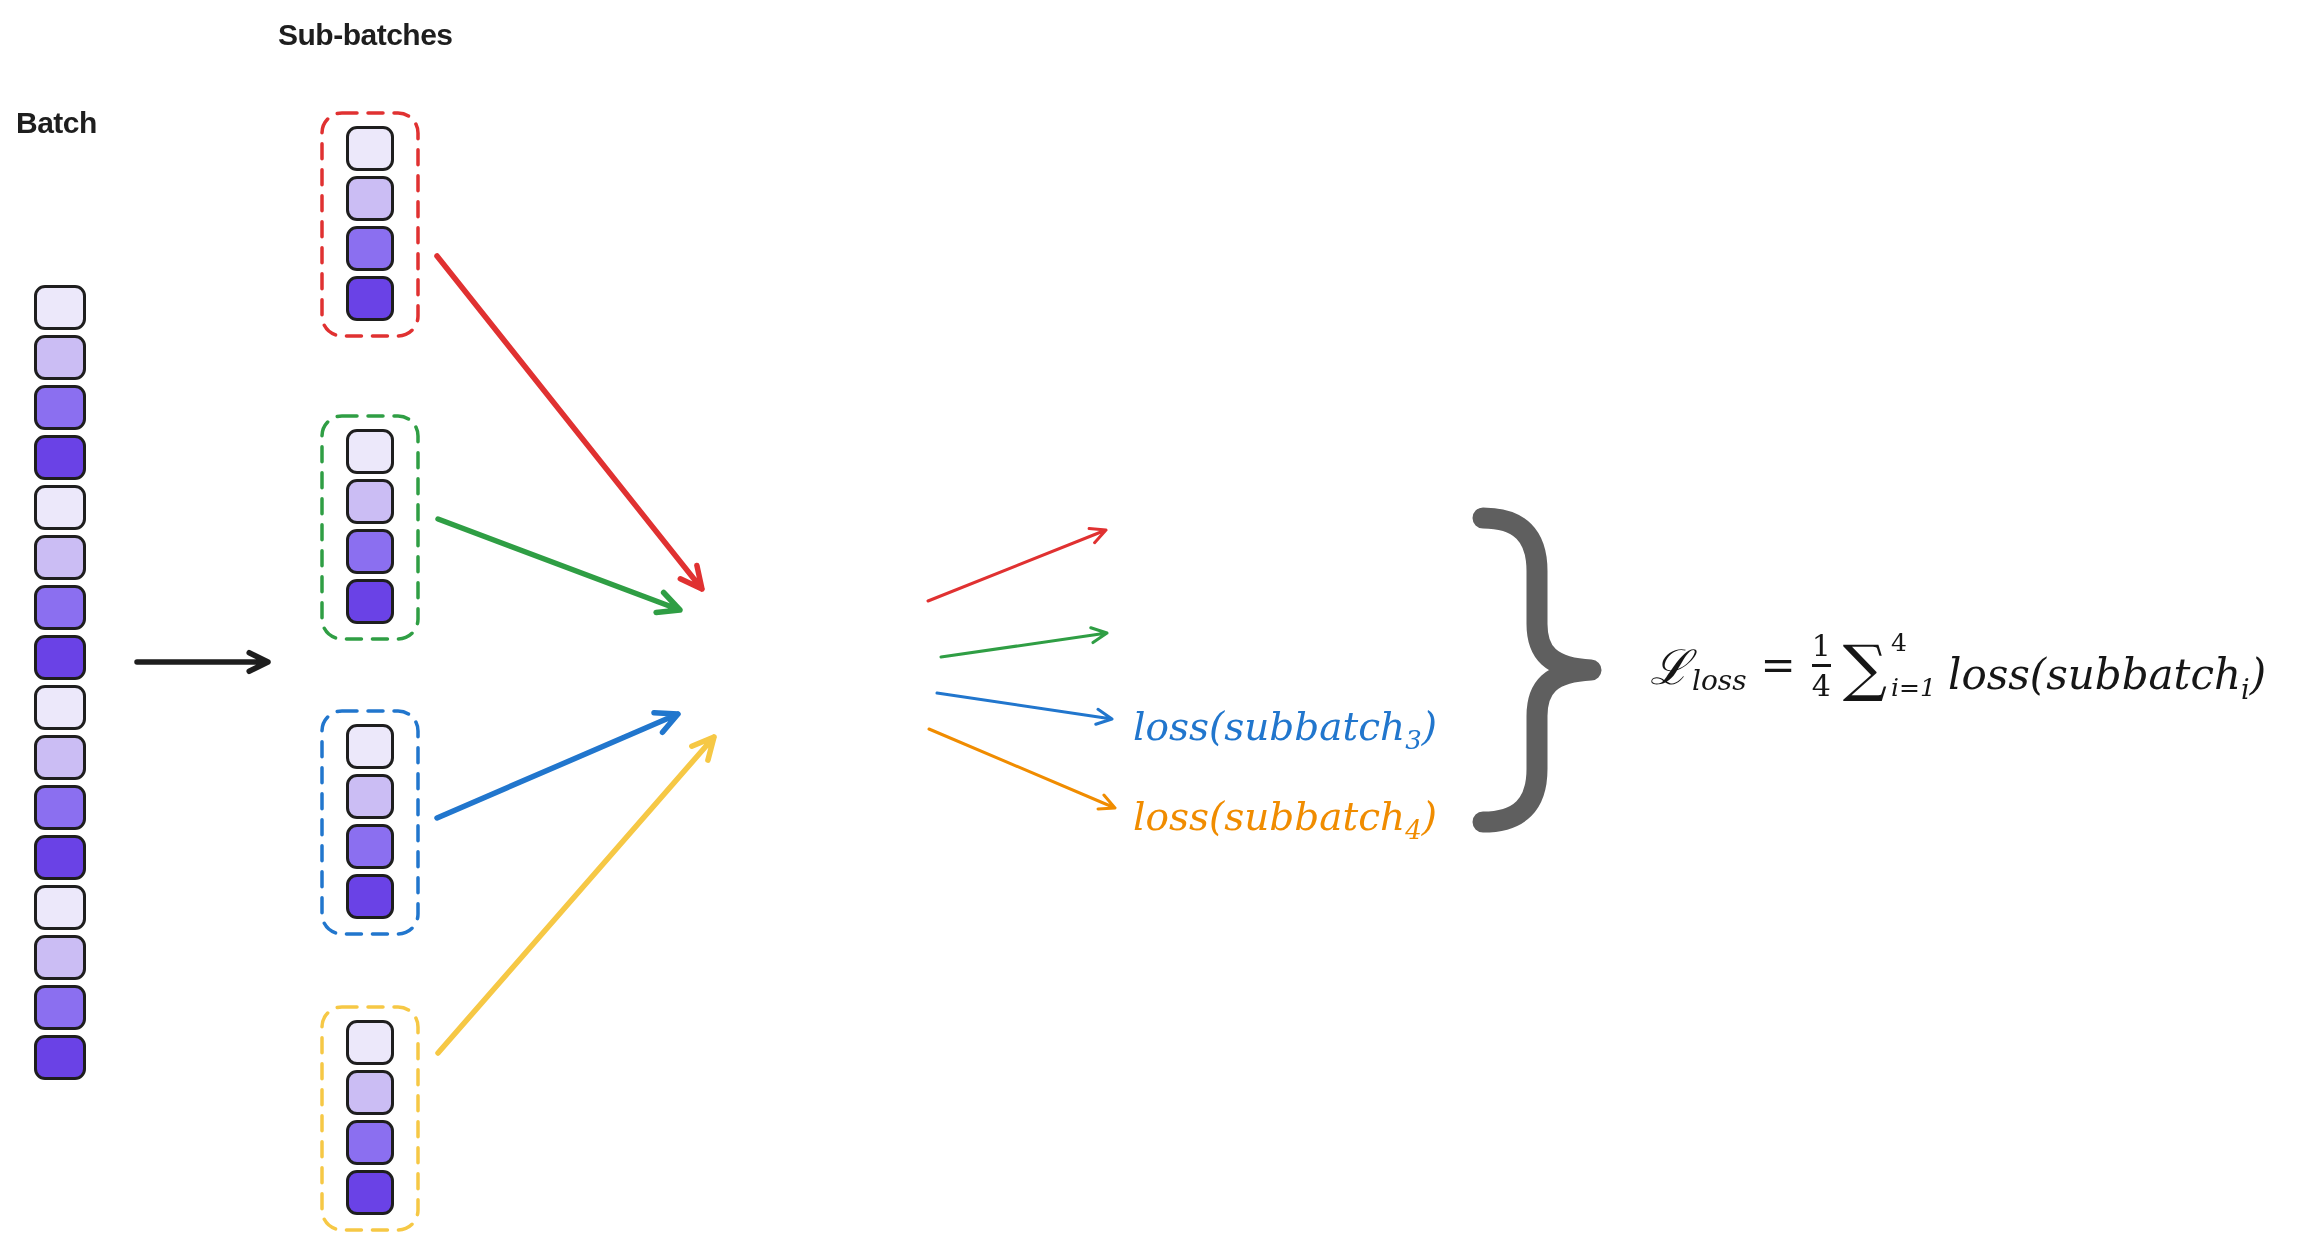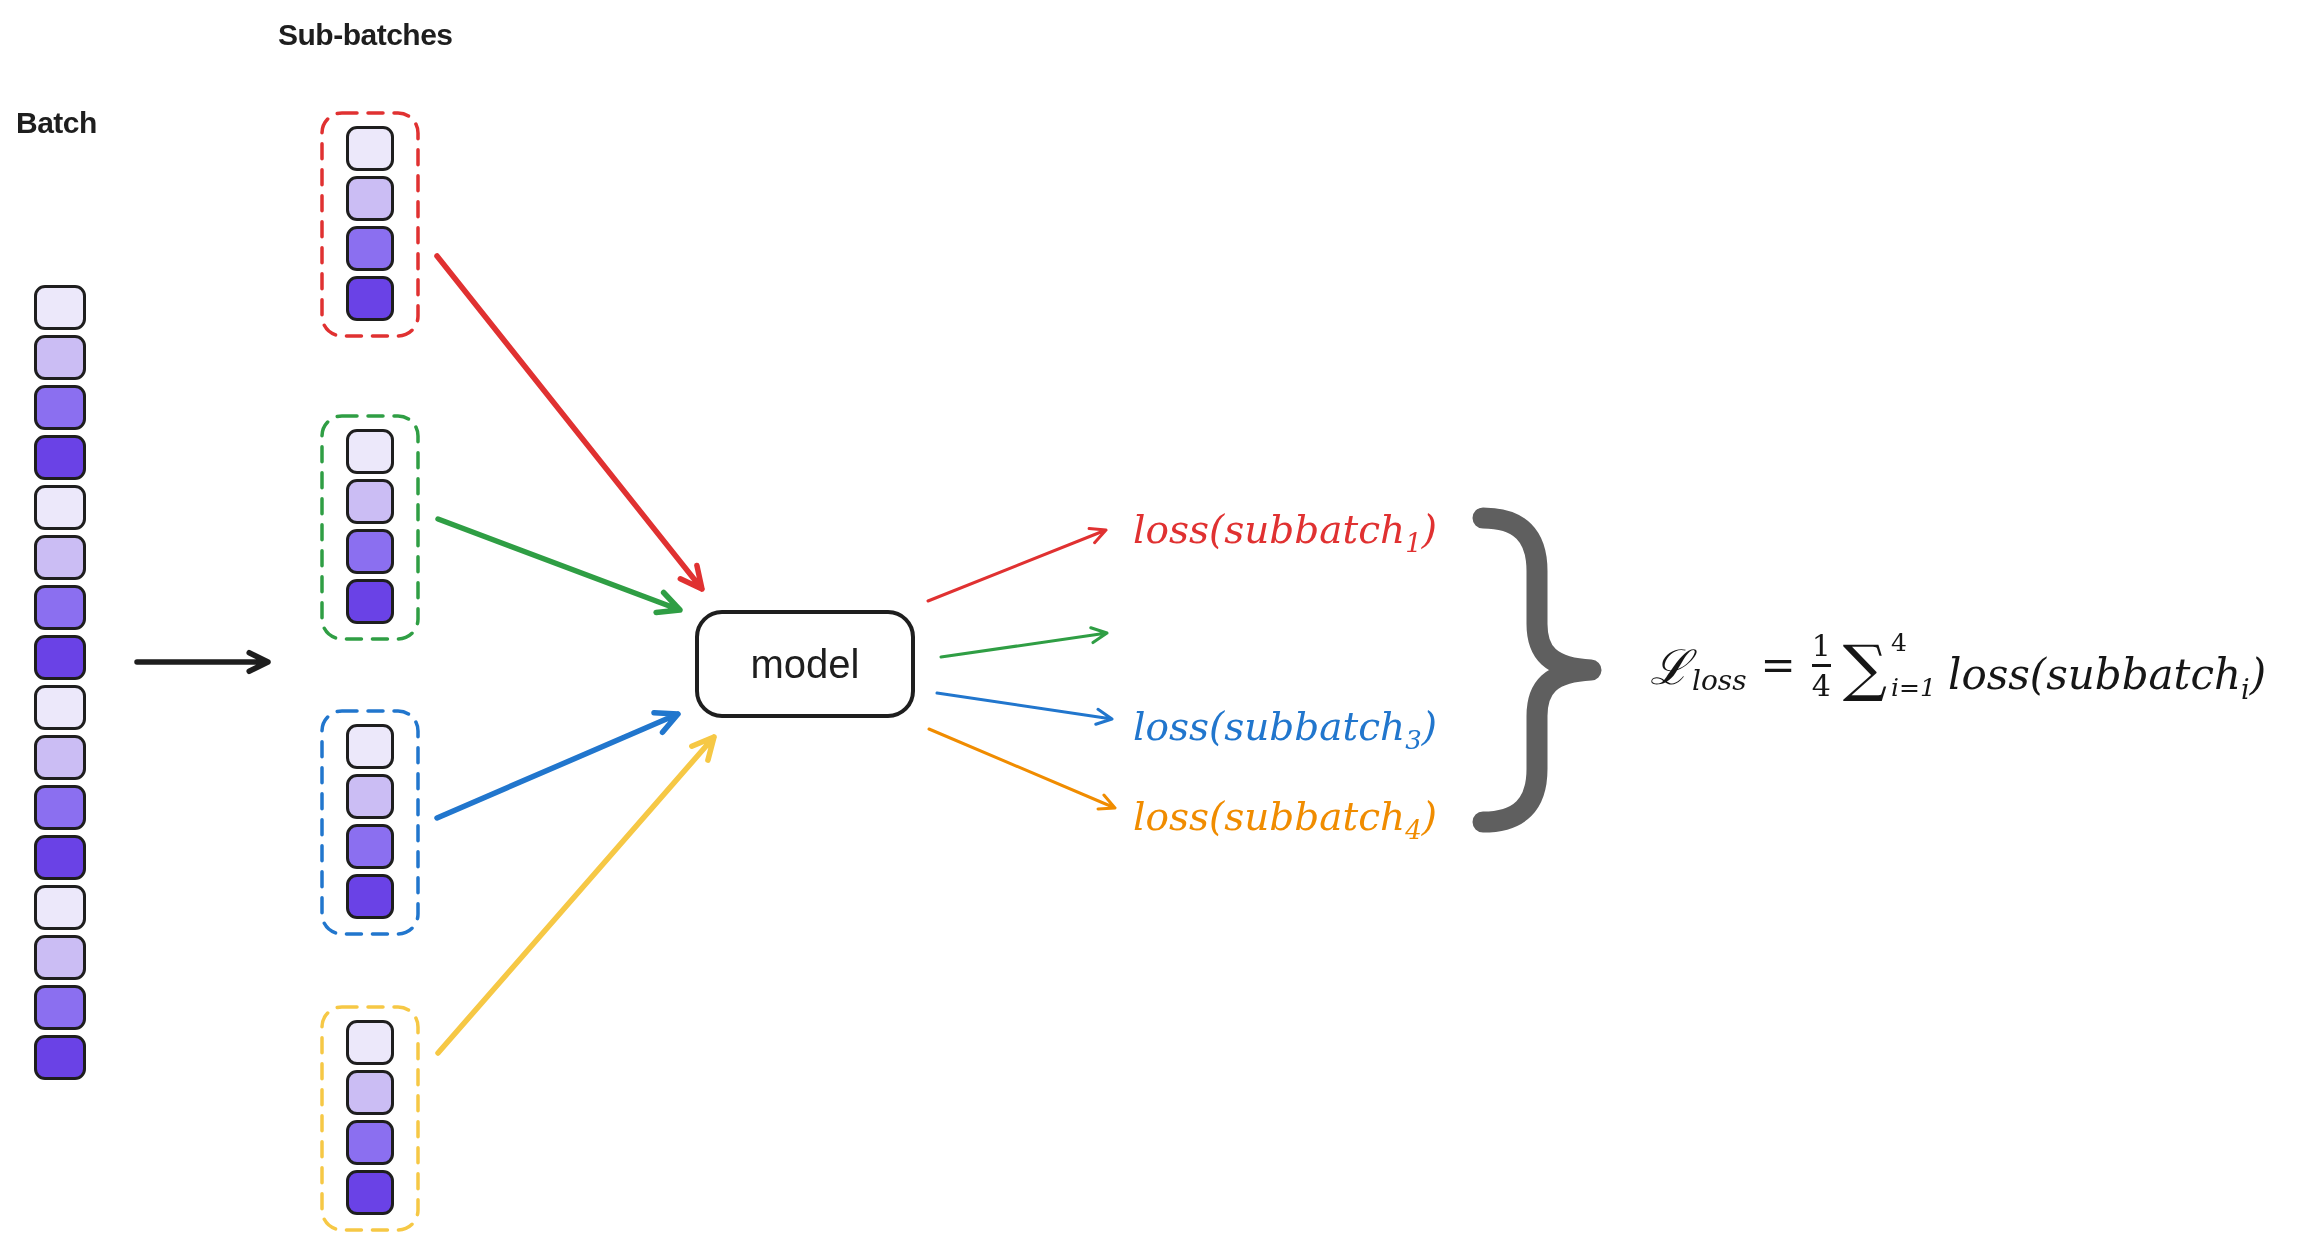--- a/index.html
+++ b/index.html
@@ -108,25 +108,21 @@
       <div class="sq" style="background: rgb(139, 111, 240);"></div>
       <div class="sq" style="background: rgb(106, 66, 230);"></div>
     </div>
   <div class="group" id="group-3">
       <div class="sq" style="background: rgb(236, 232, 250);"></div>
       <div class="sq" style="background: rgb(203, 189, 244);"></div>
       <div class="sq" style="background: rgb(139, 111, 240);"></div>
       <div class="sq" style="background: rgb(106, 66, 230);"></div>
     </div>
 
-  <div id="model-box">
-    <span>model</span>
-  </div>
 
-  <div class="loss" id="loss-0" style="color: rgb(224, 49, 49);"><span>loss(subbatch</span><sub>1</sub><span>)</span></div>
   <div class="loss" id="loss-2" style="color: rgb(33, 118, 205);"><span>loss(subbatch</span><sub>3</sub><span>)</span></div>
   <div class="loss" id="loss-3" style="color: rgb(240, 140, 0);"><span>loss(subbatch</span><sub>4</sub><span>)</span></div>
 
   <svg id="brace-svg" style="position:absolute;left:0;top:0;width:2310px;height:1251px;pointer-events:none;" viewBox="0 0 2310 1251">
     <path d="M1483,518 C1520,518 1537,536 1537,571 L1537,624 C1537,652 1550,668 1591,670
              C1550,672 1537,688 1537,716 L1537,769 C1537,804 1520,822 1483,822" fill="none" style="stroke:var(--brace)" stroke-width="21" stroke-linecap="round" stroke-linejoin="round"></path>
   </svg>
 
   <div id="formula">
     <span class="f-L">ℒ</span>

